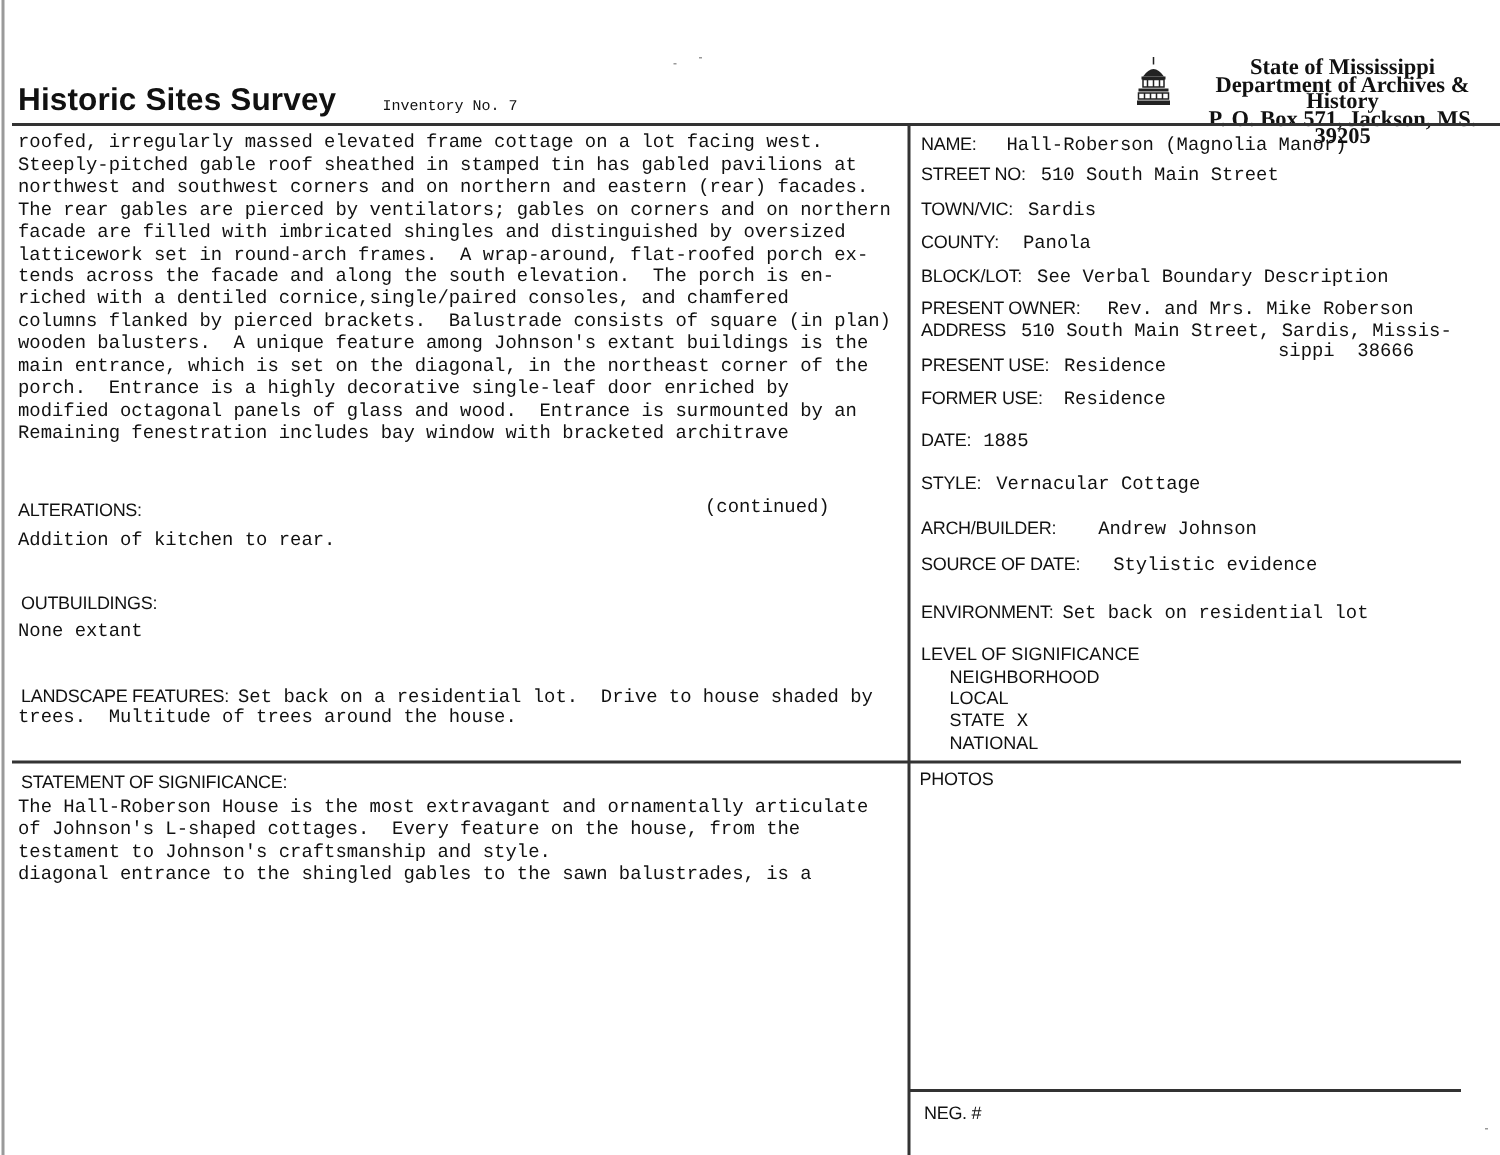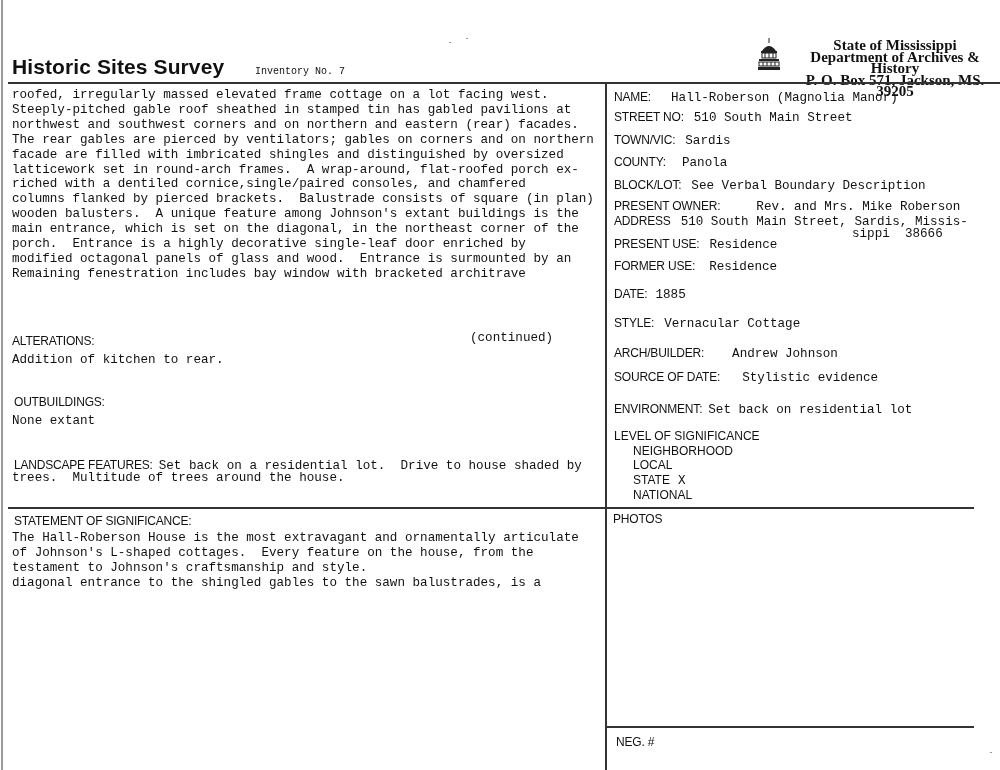--- a/index.html
+++ b/index.html
@@ -61,20 +61,21 @@
 <div class="abs hrule" style="left:606px; top:726px; width:368px;"></div>
 
 <div class="abs" style="left:12px; top:88px;">
   <div id="arch-lines">
       <div class="typed">roofed, irregularly massed elevated frame cottage on a lot facing west.</div>
       <div class="typed">Steeply-pitched gable roof sheathed in stamped tin has gabled pavilions at</div>
       <div class="typed">northwest and southwest corners and on northern and eastern (rear) facades.</div>
       <div class="typed">The rear gables are pierced by ventilators; gables on corners and on northern</div>
       <div class="typed">facade are filled with imbricated shingles and distinguished by oversized</div>
       <div class="typed">latticework set in round-arch frames.  A wrap-around, flat-roofed porch ex-</div>
+      <div class="typed">tends across the facade and along the south elevation.  The porch is en-</div>
       <div class="typed">riched with a dentiled cornice,single/paired consoles, and chamfered</div>
       <div class="typed">columns flanked by pierced brackets.  Balustrade consists of square (in plan)</div>
       <div class="typed">wooden balusters.  A unique feature among Johnson's extant buildings is the</div>
       <div class="typed">main entrance, which is set on the diagonal, in the northeast corner of the</div>
       <div class="typed">porch.  Entrance is a highly decorative single-leaf door enriched by</div>
       <div class="typed">modified octagonal panels of glass and wood.  Entrance is surmounted by an</div>
       <div class="typed">Remaining fenestration includes bay window with bracketed architrave</div>
     </div>
 </div>
 
@@ -116,21 +117,21 @@
 <div class="field" style="left:614px; top:152px;">
   <span class="label">COUNTY:</span>
   <span class="typed" style="margin-left:6px;">Panola</span>
 </div>
 <div class="field" style="left:614px; top:175px;">
   <span class="label">BLOCK/LOT:</span>
   <span class="typed">See Verbal Boundary Description</span>
 </div>
 <div class="field" style="left:614px; top:196px;">
   <span class="label">PRESENT OWNER:</span>
-  <span class="typed" style="margin-left:26px;">Rev. and Mrs. Mike Roberson</span>
+  <span class="typed" style="margin-left:8px;">Rev. and Mrs. Mike Roberson</span>
 </div>
 <div class="field" style="left:614px; top:211px;">
   <span class="label">ADDRESS</span>
   <span class="typed">510 South Main Street, Sardis, Missis-</span>
 </div>
 <div class="abs typed" style="left:852px; top:227px;">sippi  38666</div>
 <div class="field" style="left:614px; top:234px;">
   <span class="label">PRESENT USE:</span>
   <span class="typed">Residence</span>
 </div>

